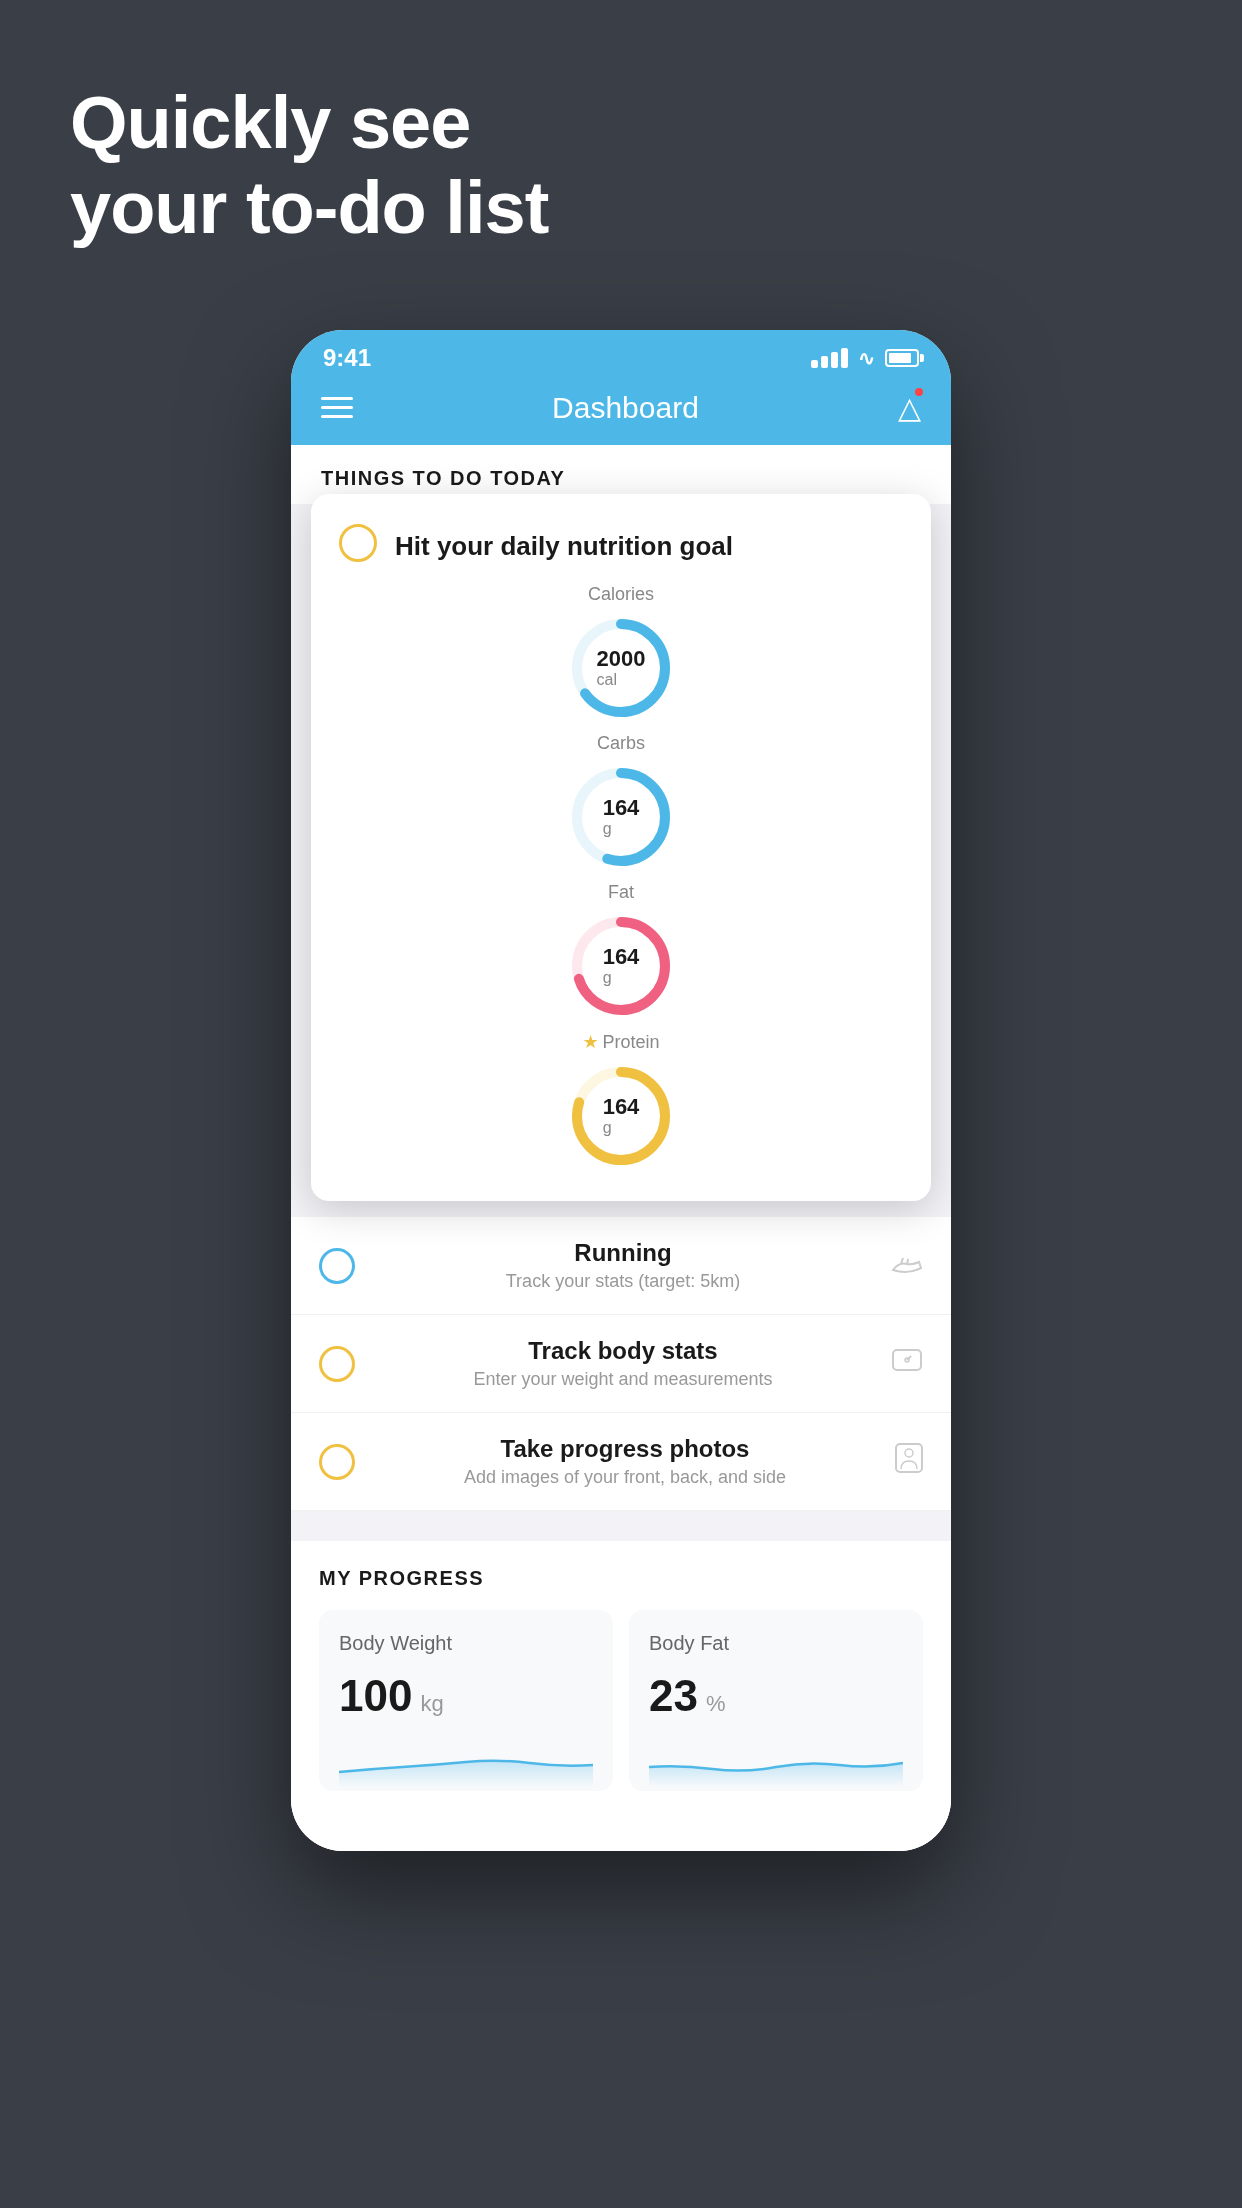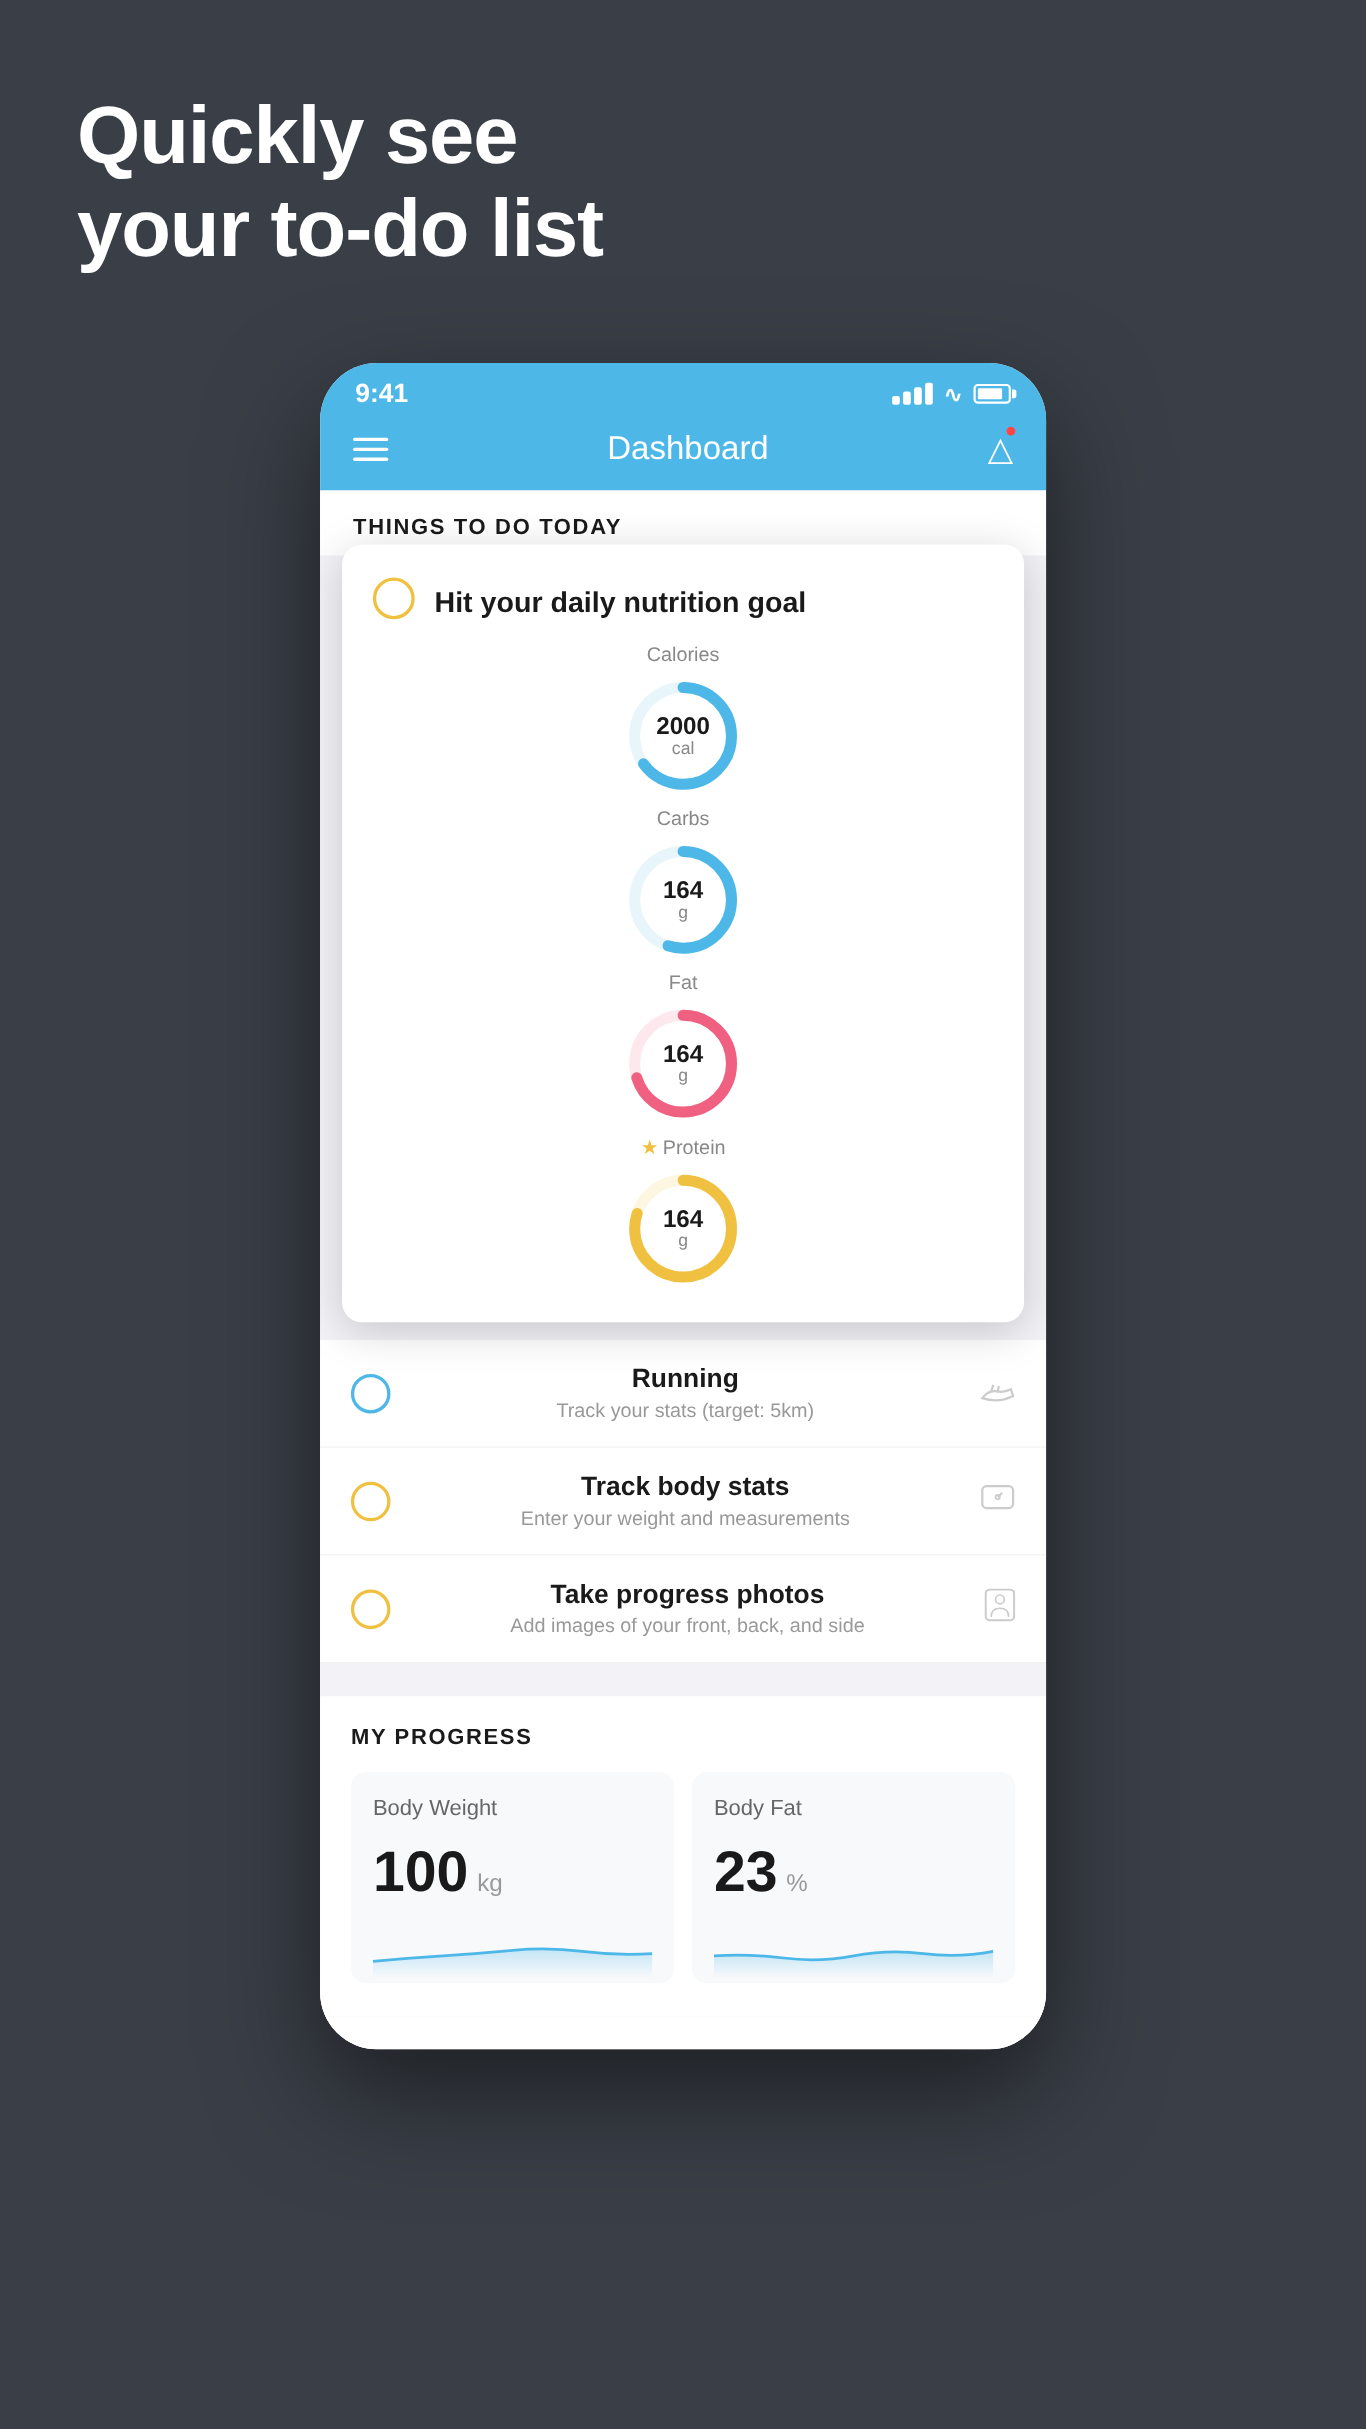--- a/index.html
+++ b/index.html
@@ -206,21 +206,21 @@
     .donut-ring svg {
       width: 110px;
       height: 110px;
       transform: rotate(-90deg);
     }
     .donut-center {
       position: absolute;
       top: 50%;
       left: 50%;
       transform: translate(-50%, -50%);
-      text-align: center;
+      text-align: left;
       line-height: 1.1;
     }
     .donut-value {
       font-size: 22px;
       font-weight: 700;
       color: #1a1a1a;
     }
     .donut-unit {
       font-size: 16px;
       color: #888;
@@ -295,21 +295,21 @@
       color: #666;
       margin-bottom: 16px;
     }
     .progress-value {
       display: flex;
       align-items: baseline;
       gap: 8px;
       margin-bottom: 16px;
     }
     .progress-number {
-      font-size: 52px;
+      font-size: 44px;
       font-weight: 700;
       color: #1a1a1a;
     }
     .progress-unit {
       font-size: 22px;
       color: #999;
     }
     .sparkline {
       width: 100%;
       height: 50px;

